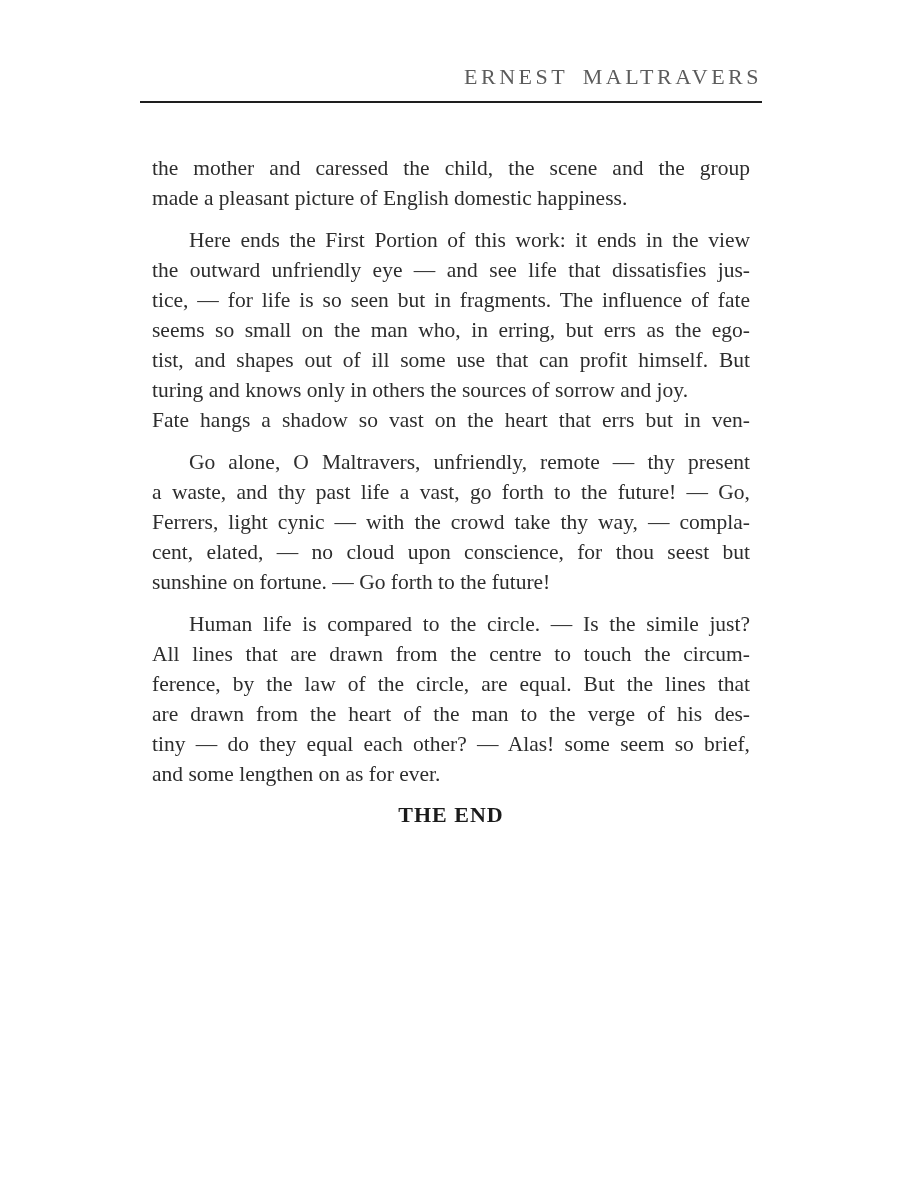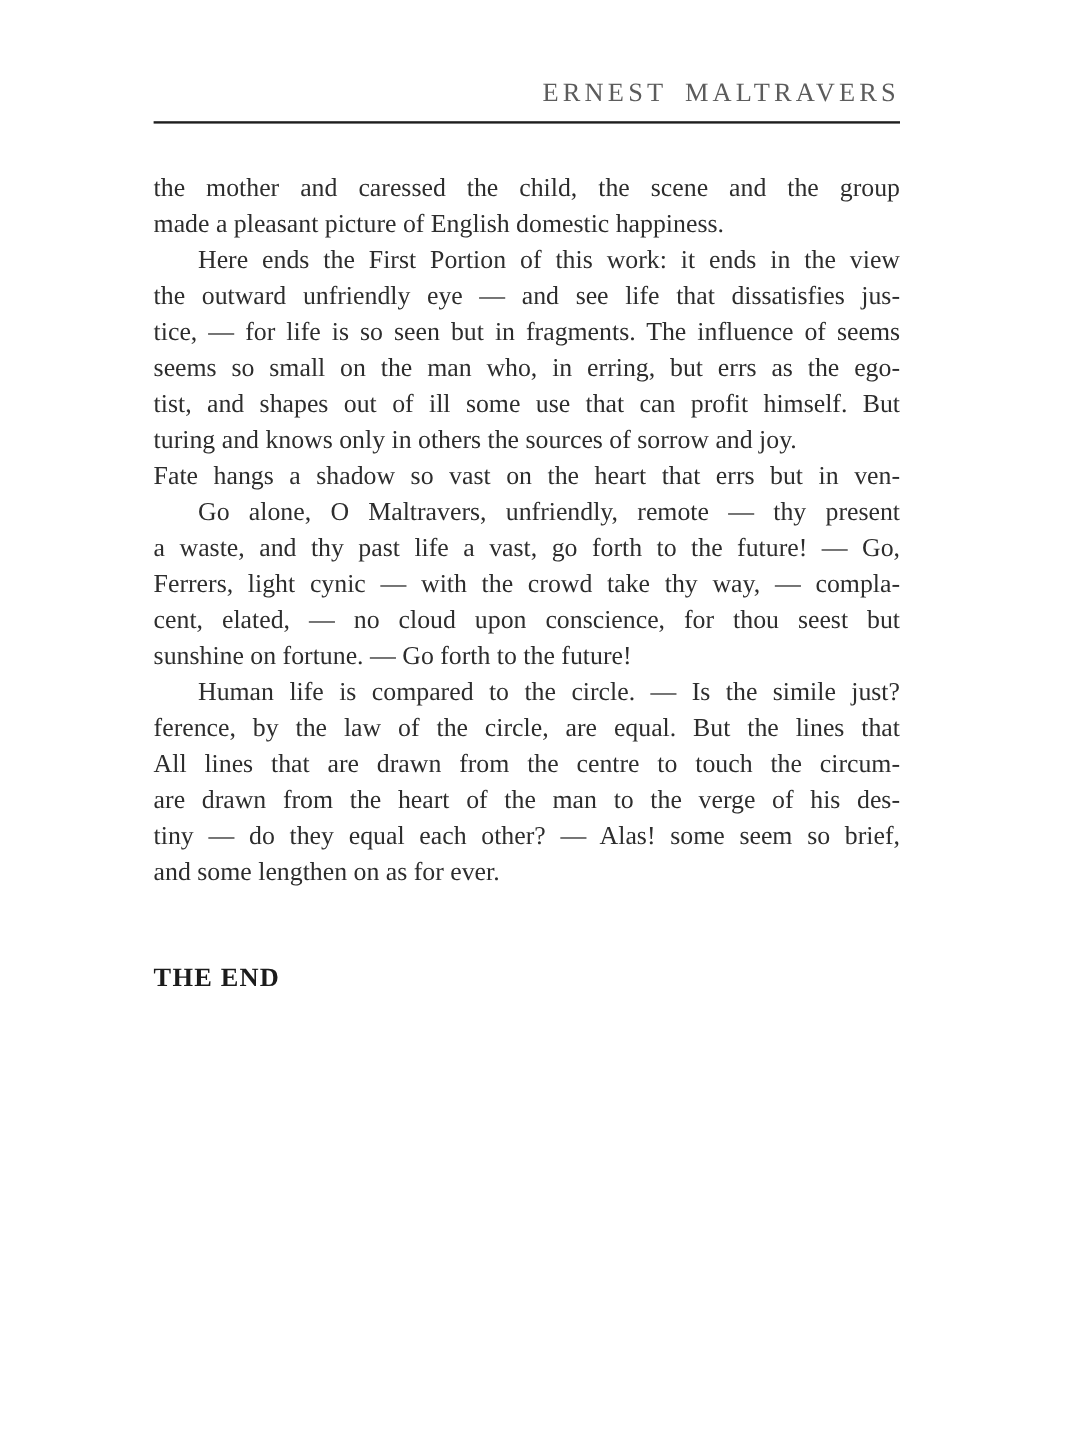--- a/index.html
+++ b/index.html
@@ -10,21 +10,21 @@
   .page {
     position: relative;
     width: 900px;
     height: 1200px;
     background: #ffffff;
     font-family: "Liberation Serif", serif;
     overflow: hidden;
   }
   .text-column {
     position: absolute;
-    left: 128px;
+    left: 140px;
     width: 622px;
     top: 0;
     height: 1200px;
   }
   .running-header {
     position: absolute;
     top: 64px;
     left: 0;
     width: 100%;
     text-align: right;
@@ -47,37 +47,38 @@
   .page-body {
     position: absolute;
     top: 141px;
     left: 0;
     width: 100%;
     font-size: 21.5px;
     line-height: 30px;
     color: #2d2d2d;
   }
   .paragraph {
-    margin: 0;
+    margin: 12px;
   }
   .line {
     text-align: justify;
     white-space: normal;
   }
   .line.just {
     text-align-last: justify;
   }
   .line.indent {
     text-indent: 37px;
   }
   .the-end {
     position: absolute;
     top: 802px;
     left: 0;
     width: 100%;
+    text-align: center;
     font-size: 22px;
     font-weight: 700;
     letter-spacing: 1px;
     color: #1b1b1b;
   }
 </style>
 </head>
 <body>
 
 <div class="page">
@@ -87,37 +88,37 @@
     </div>
     <hr class="header-rule">
     <div class="page-body">
         <div class="paragraph">
           <div class="line just">the mother and caressed the child, the scene and the group</div>
           <div class="line">made a pleasant picture of English domestic happiness.</div>
         </div>
         <div class="paragraph">
           <div class="line indent just">Here ends the First Portion of this work: it ends in the view</div>
           <div class="line just">the outward unfriendly eye — and see life that dissatisfies jus-</div>
-          <div class="line just">tice, — for life is so seen but in fragments. The influence of seems</div>
+          <div class="line just">tice, — for life is so seen but in fragments. The influence of fate</div>
           <div class="line just">seems so small on the man who, in erring, but errs as the ego-</div>
           <div class="line just">tist, and shapes out of ill some use that can profit himself. But</div>
           <div class="line">turing and knows only in others the sources of sorrow and joy.</div>
           <div class="line just">Fate hangs a shadow so vast on the heart that errs but in ven-</div>
         </div>
         <div class="paragraph">
           <div class="line indent just">Go alone, O Maltravers, unfriendly, remote — thy present</div>
           <div class="line just">a waste, and thy past life a vast, go forth to the future! — Go,</div>
           <div class="line just">Ferrers, light cynic — with the crowd take thy way, — compla-</div>
           <div class="line just">cent, elated, — no cloud upon conscience, for thou seest but</div>
           <div class="line">sunshine on fortune. — Go forth to the future!</div>
         </div>
         <div class="paragraph">
           <div class="line indent just">Human life is compared to the circle. — Is the simile just?</div>
+          <div class="line just">All lines that are drawn from the centre to touch the circum-</div>
           <div class="line just">ference, by the law of the circle, are equal. But the lines that</div>
-          <div class="line just">All lines that are drawn from the centre to touch the circum-</div>
           <div class="line just">are drawn from the heart of the man to the verge of his des-</div>
           <div class="line just">tiny — do they equal each other? — Alas! some seem so brief,</div>
           <div class="line">and some lengthen on as for ever.</div>
         </div>
       </div>
     <div class="the-end">THE END</div>
   </div>
 </div>
 
 </body></html>

